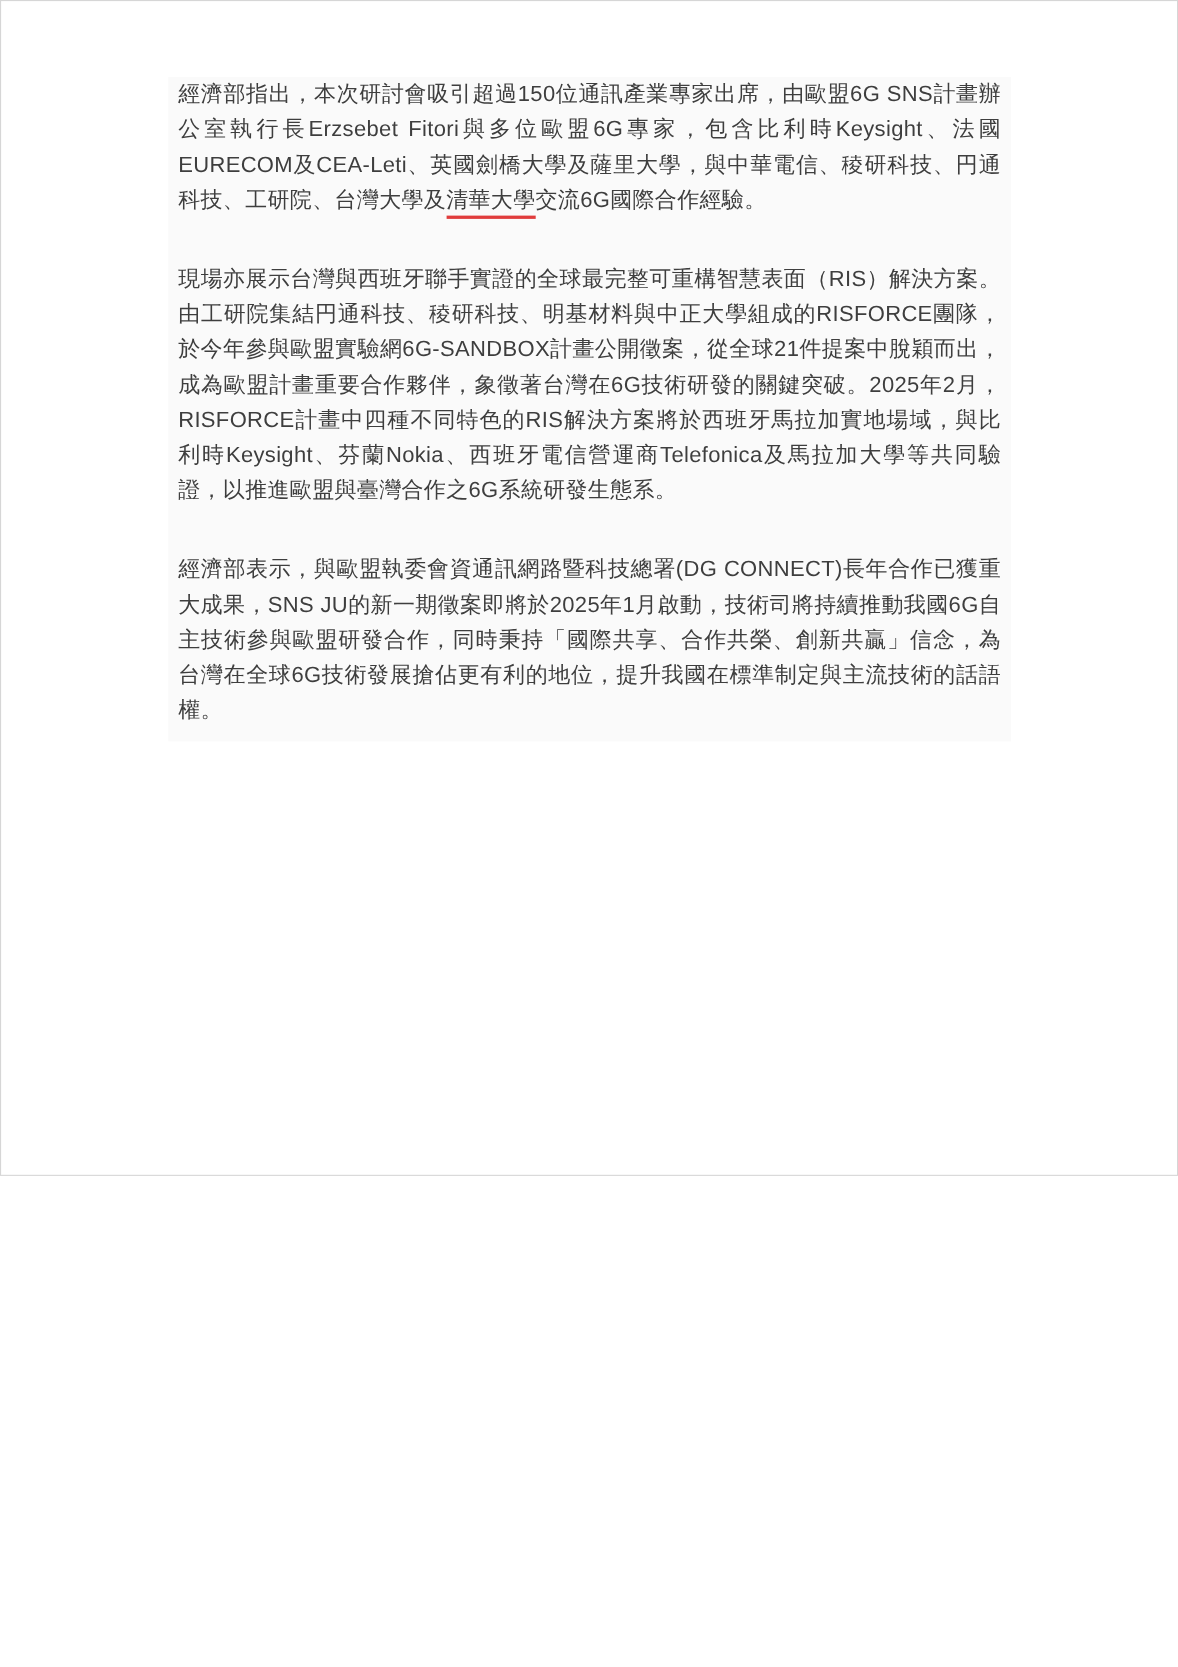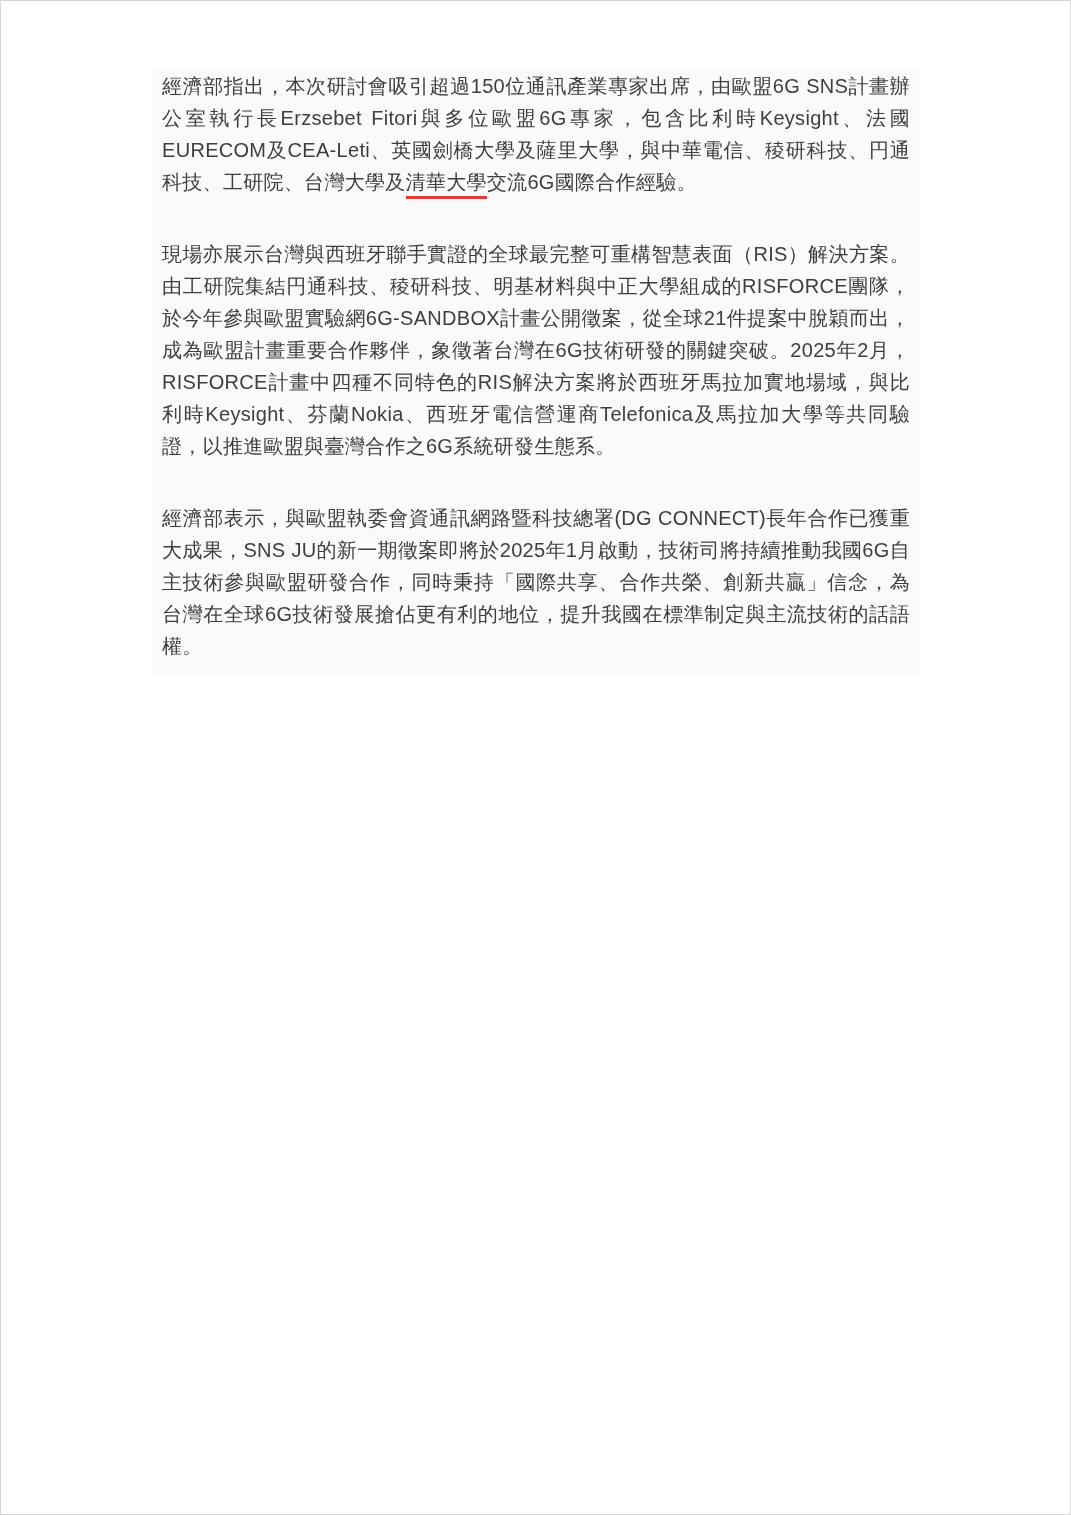--- a/index.html
+++ b/index.html
@@ -4,21 +4,21 @@
 <style>
   html, body {
     margin: 0;
     padding: 0;
     background: #ffffff;
     font-family: "Liberation Sans", "DejaVu Sans", sans-serif;
   }
   .page {
     position: relative;
     width: 1071px;
-    height: 1515px;
+    height: 1069px;
     box-sizing: border-box;
     background: #ffffff;
     border: 1px solid #d6d6d6;
     overflow: hidden;
   }
   .article {
     position: absolute;
     left: 152px;
     top: 69px;
     width: 766px;

